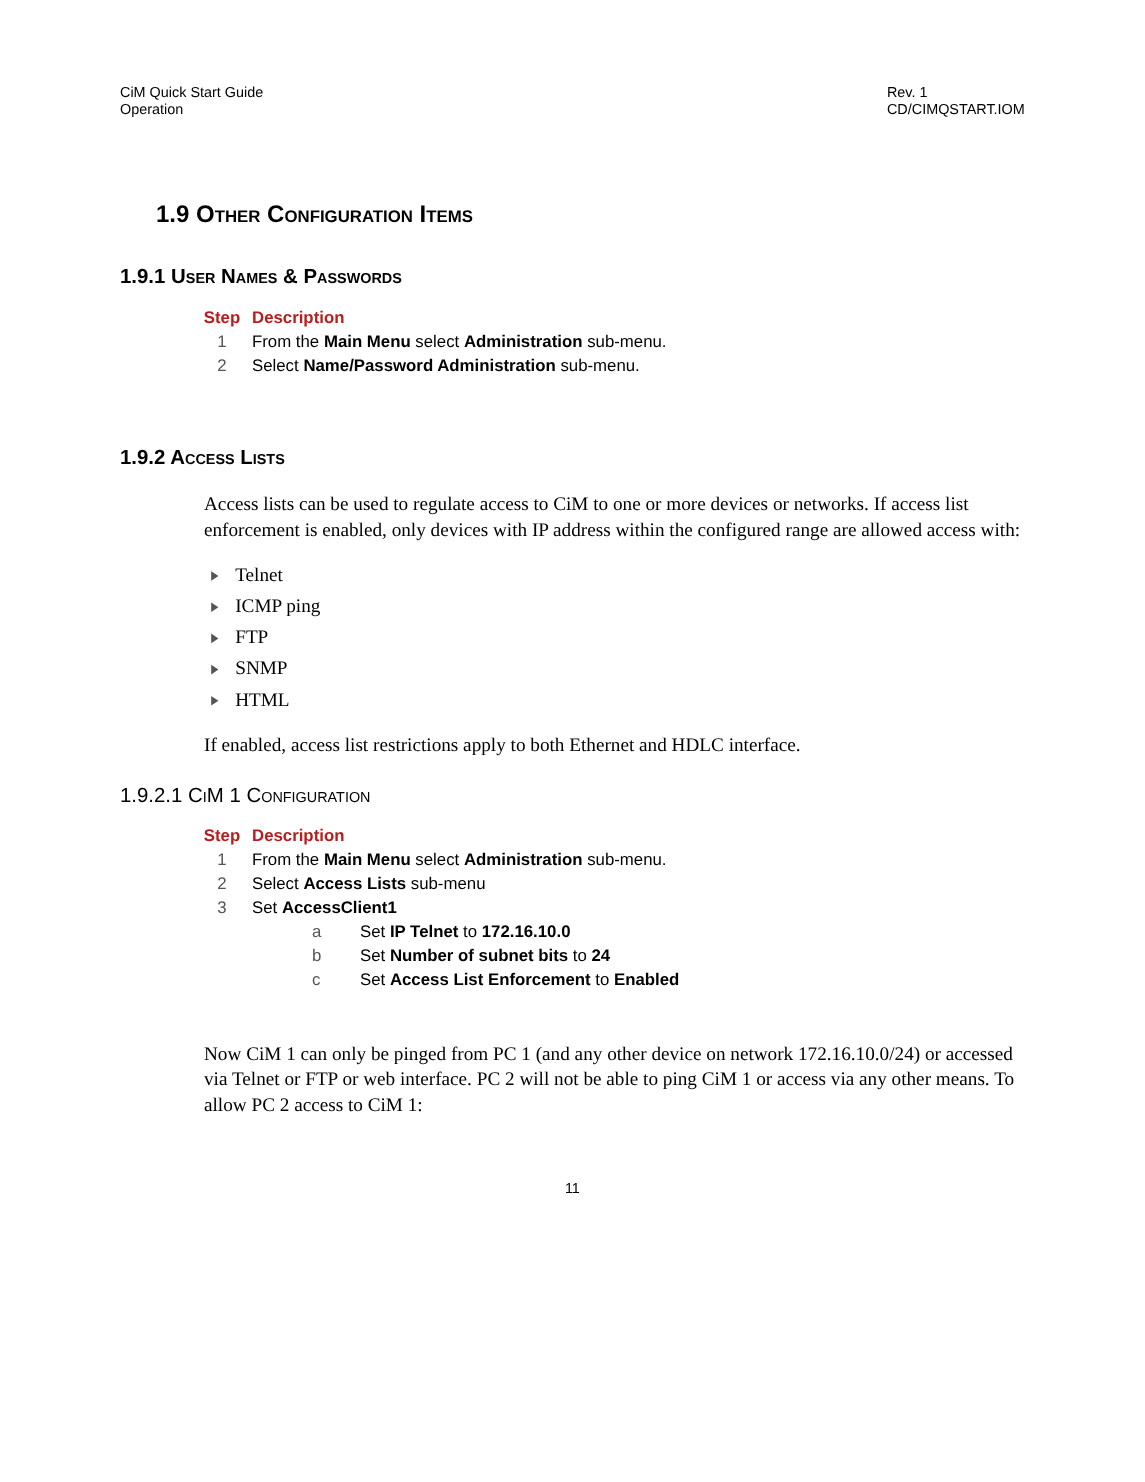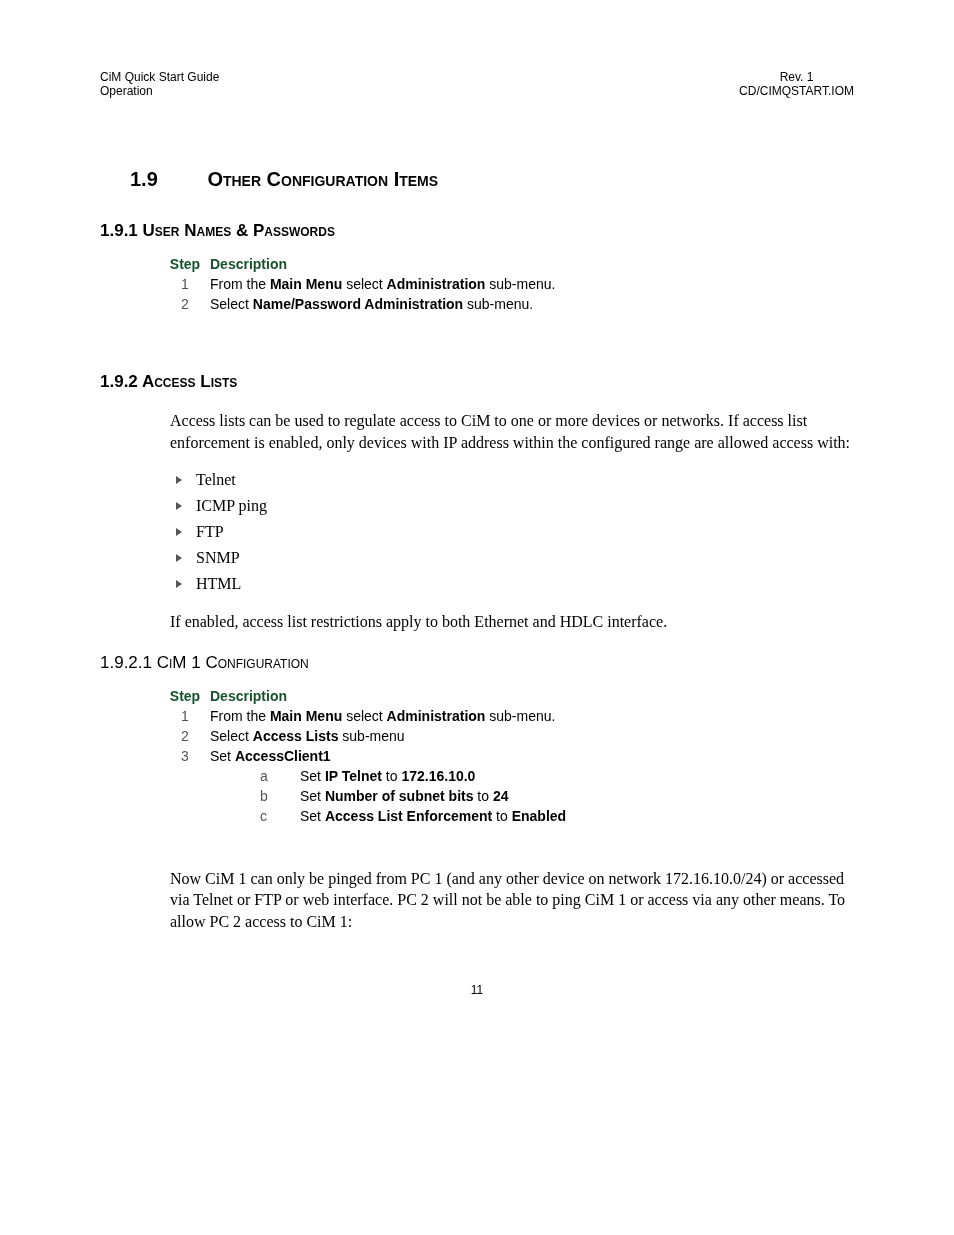--- a/index.html
+++ b/index.html
@@ -13,34 +13,33 @@
     box-sizing: border-box;
   }
   .header {
     display: flex;
     justify-content: space-between;
     font-family: Arial, Helvetica, sans-serif;
     font-size: 12px;
     margin-bottom: 70px;
   }
   .header .right {
-    text-align: center;
+    text-align: left;
   }
   h1.section {
     font-family: Arial, Helvetica, sans-serif;
     font-size: 20px;
     font-weight: bold;
     margin: 0 0 30px 30px;
   }
   h1.section .num {
     font-variant: normal;
   }
   h1.section .title {
     font-variant: small-caps;
-    margin-left: 44px;
   }
   h2.subsection {
     font-family: Arial, Helvetica, sans-serif;
     font-size: 17px;
     font-weight: bold;
     font-variant: small-caps;
     margin: 30px 0 15px 0;
   }
   h3.subsubsection {
     font-family: Arial, Helvetica, sans-serif;
@@ -63,21 +62,21 @@
     margin: 4px 0;
   }
   .steps-table .step-col {
     width: 50px;
     text-align: center;
     color: #555;
     font-weight: normal;
   }
   .steps-table .head .step-col,
   .steps-table .head .desc-col {
-    color: #14532d;
+    color: #b91c1c;
     font-weight: bold;
   }
   .steps-table .desc-col {
     flex: 1;
   }
   .substeps {
     margin-left: 40px;
     margin-top: 4px;
   }
   .substeps .row .step-col {

